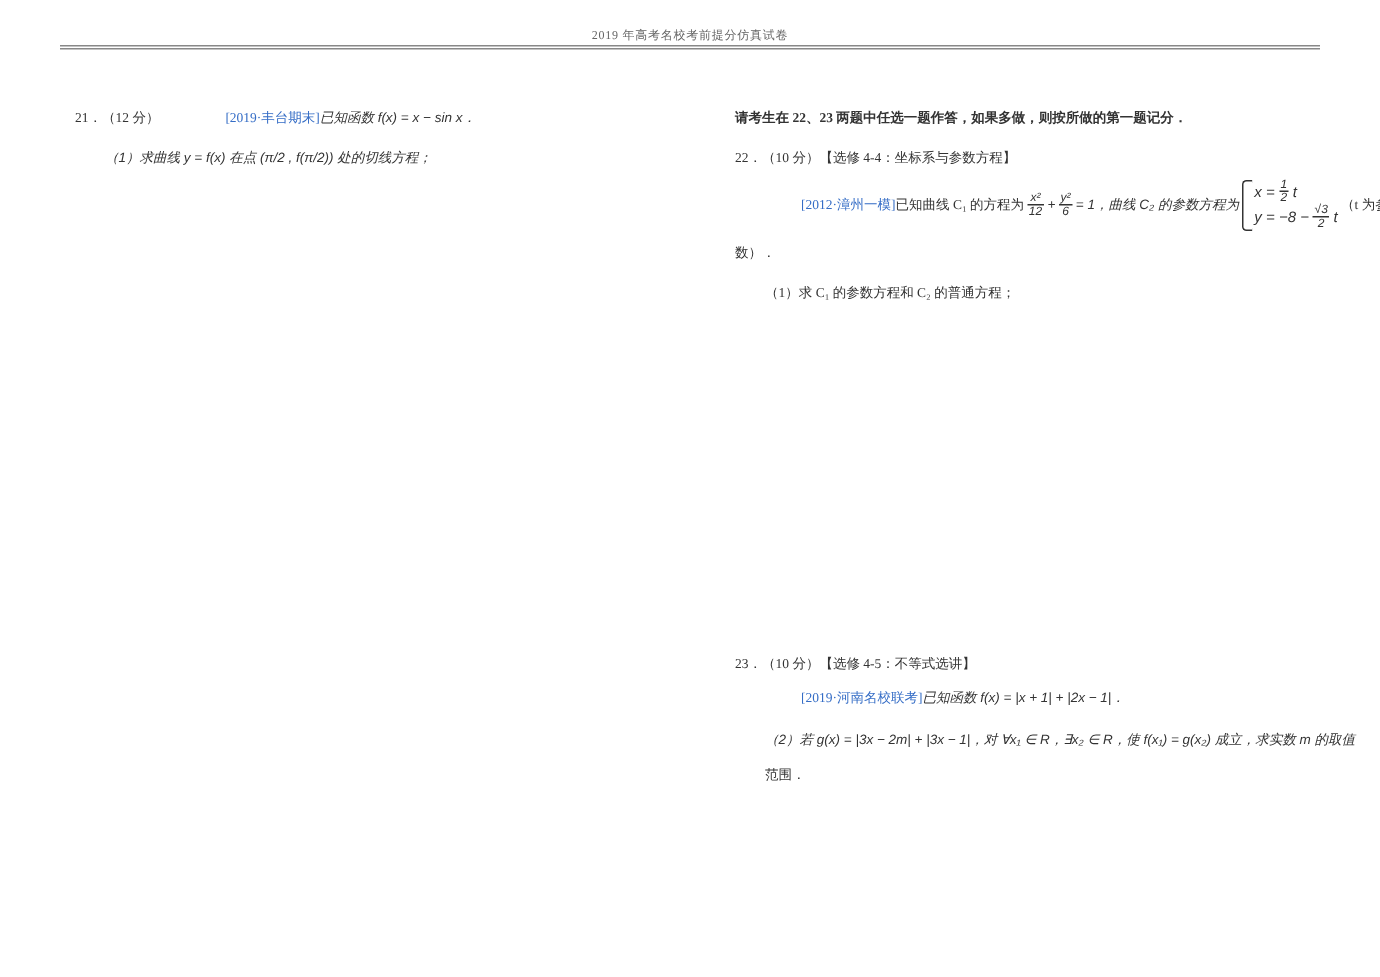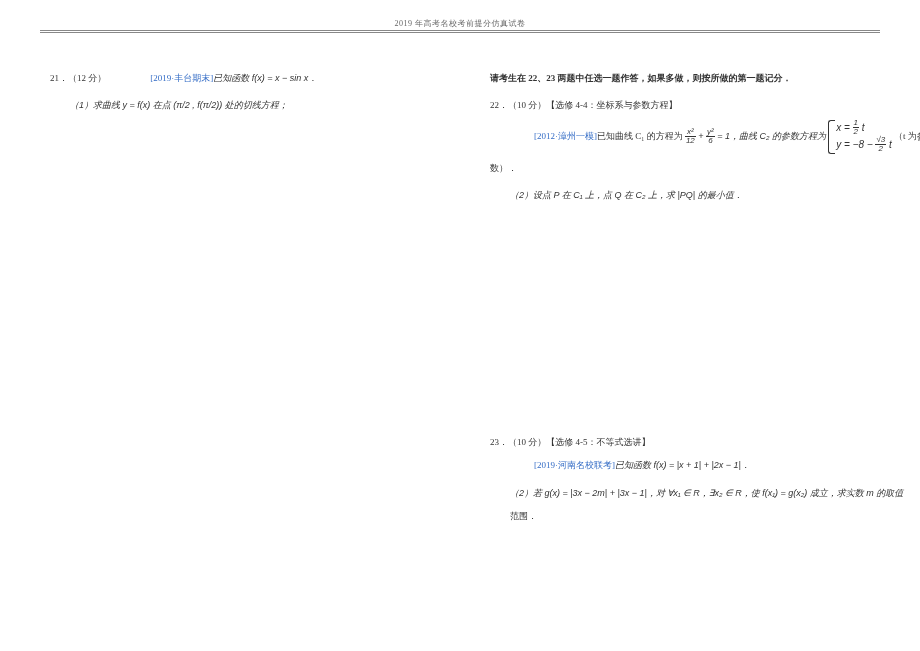--- a/index.html
+++ b/index.html
@@ -132,21 +132,21 @@
         <span>x = </span><span class="frac"><span class="num">1</span><span class="den">2</span></span><span> t</span>
       </div>
       <div class="brace-row math">
         <span>y = −8 − </span><span class="frac"><span class="num">√3</span><span class="den">2</span></span><span> t</span>
       </div>
     </span>
     <span>（t 为参</span>
   </div>
   <div class="line">数）．</div>
 
-  <div class="line indent gap-sm math">（2）设点 P 在 C₁ 上，点 Q 在 C₂ 上，求 |PQ| 的最小值．</div>
+  <div class="line indent gap-sm">（1）求 C₁ 的参数方程和 C₂ 的普通方程；</div>
 
   <div class="line gap-lg">23．（10 分）【选修 4-5：不等式选讲】</div>
   <div class="line">
     <span class="source-tag">[2019·河南名校联考]</span><span class="math">已知函数 f(x) = |x + 1| + |2x − 1|．</span>
   </div>
   <div class="line indent gap-sm math">（2）若 g(x) = |3x − 2m| + |3x − 1|，对 ∀x₁ ∈ R，∃x₂ ∈ R，使 f(x₁) = g(x₂) 成立，求实数 m 的取值</div>
   <div class="line indent">范围．</div>
 </div>
 
 </body></html>

